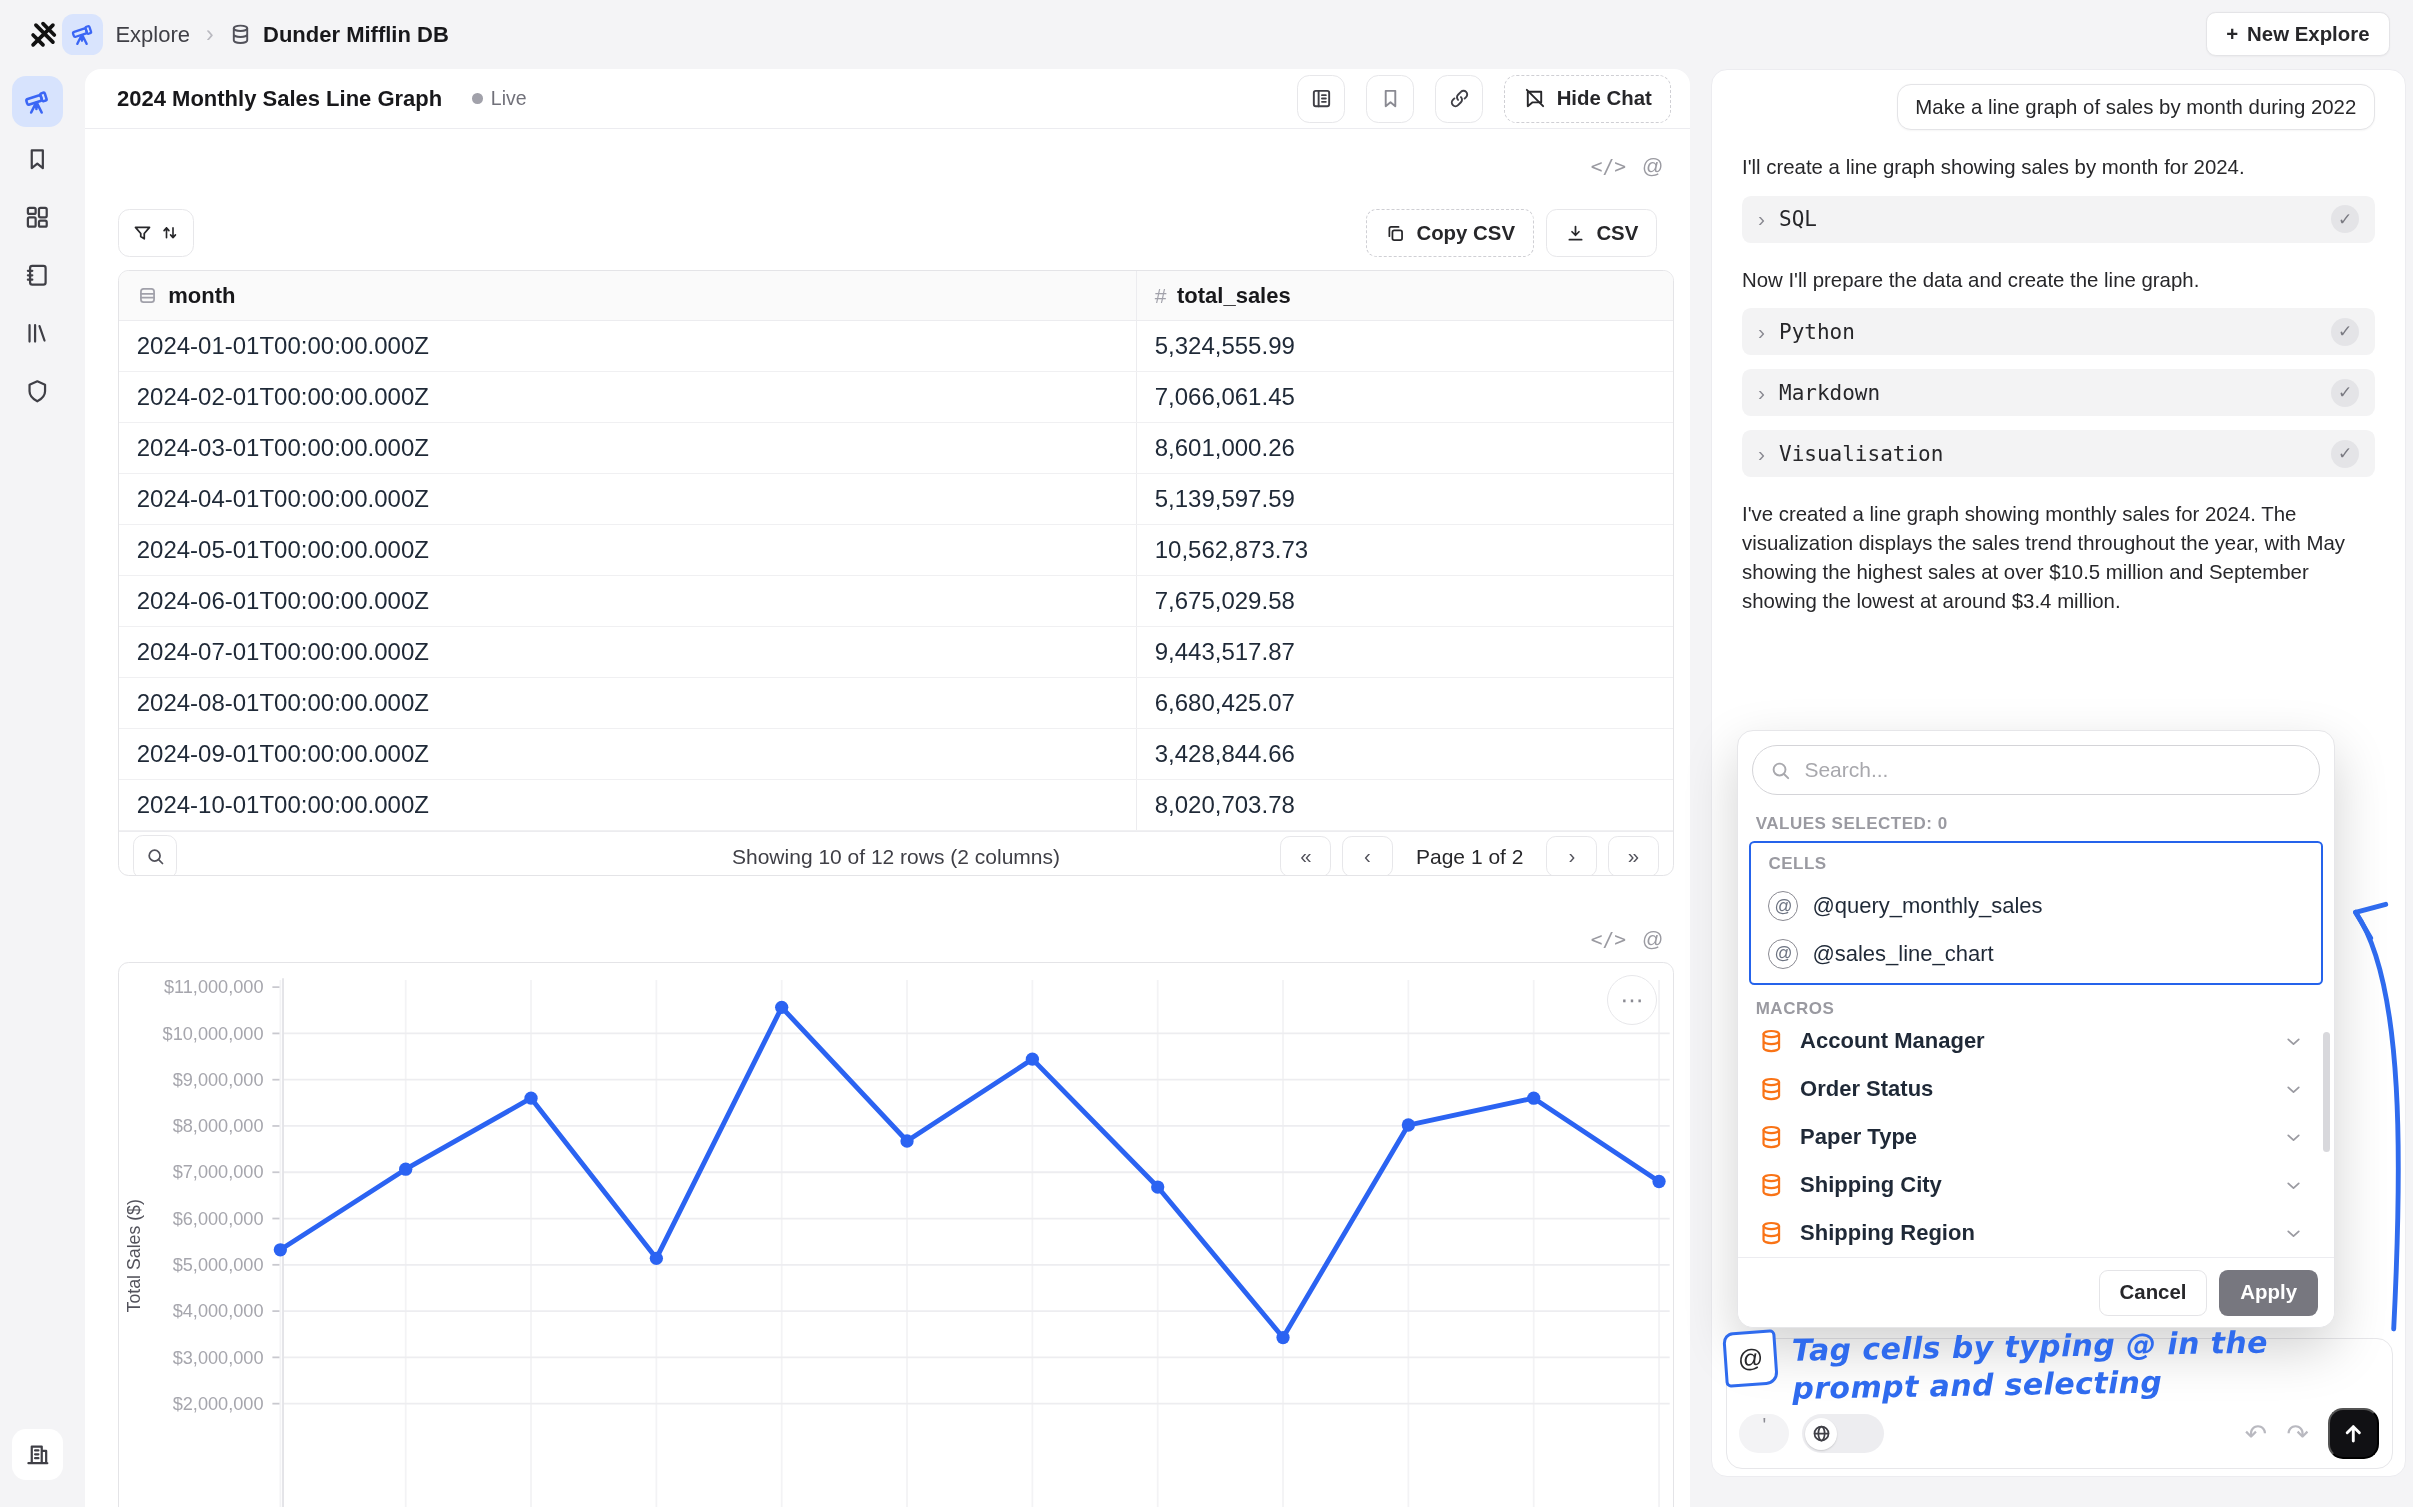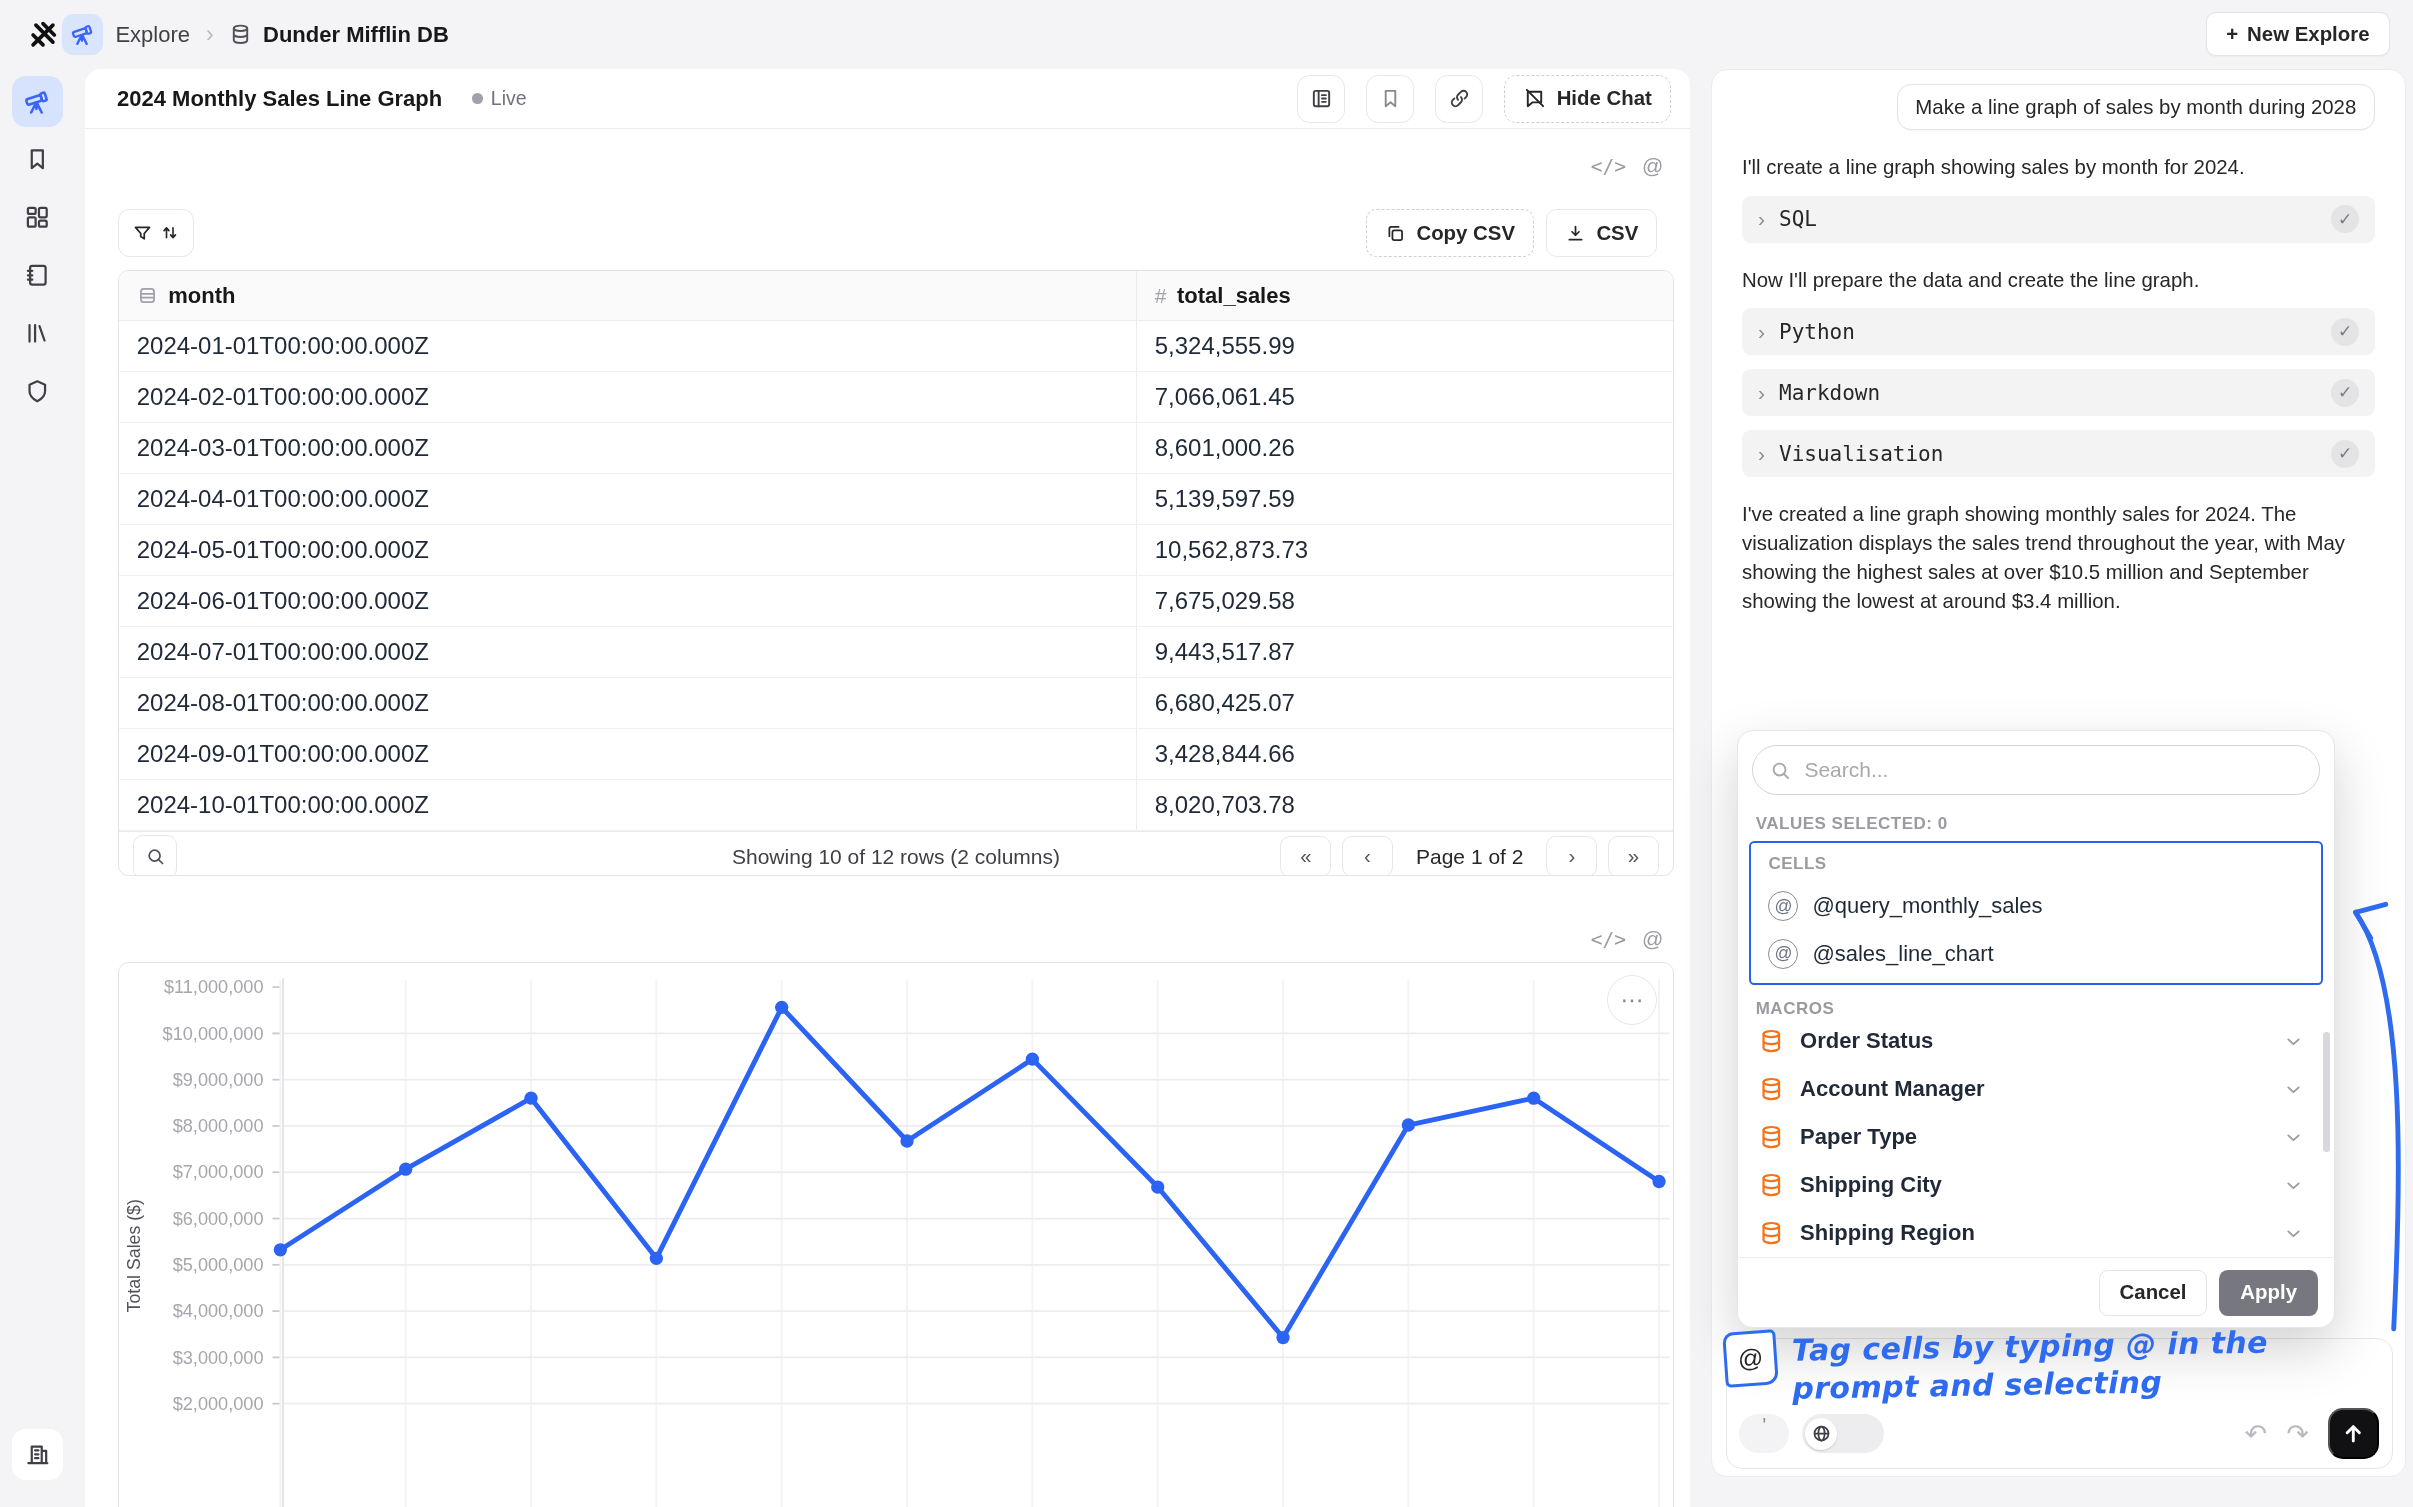--- a/index.html
+++ b/index.html
@@ -394,21 +394,21 @@
         <circle cx="1312.909090909091" cy="422.214308748" r="7.5" fill="#2b63f2"></circle>
         <circle cx="1454.2727272727273" cy="182.51926268399998" r="7.5" fill="#2b63f2"></circle>
         <circle cx="1595.6363636363637" cy="152.28" r="7.5" fill="#2b63f2"></circle>
         <circle cx="1737" cy="246.24" r="7.5" fill="#2b63f2"></circle>
       </svg>
   </section>
 </main>
 
 <section class="chat-card">
   <div class="chat-inner">
-    <div class="prompt-pill">Make a line graph of sales by month during 2028</div>
+    <div class="prompt-pill">Make a line graph of sales by month during 2022</div>
     <p class="chat-p">I'll create a line graph showing sales by month for 2024.</p>
 
     <div class="tool-bar">
       <span class="chev">›</span>
       <span class="tname">SQL</span>
       <span class="done">✓</span>
     </div>
 
     <p class="chat-p">Now I'll prepare the data and create the line graph.</p>
 
@@ -455,35 +455,35 @@
 
     <div class="pp-small macros-label">MACROS</div>
     <div class="macro-list">
       <div class="macro-row">
         <span class="mic">
             <svg class="ic" width="26.6" height="26.6" viewBox="0 0 24 24">
               <ellipse cx="12" cy="5.5" rx="7" ry="2.8"></ellipse>
               <path d="M5 5.5 V18 a7 2.8 0 0 0 14 0 V5.5 M5 11.8 a7 2.8 0 0 0 14 0"></path>
             </svg>
           </span>
-        <span class="mlabel">Order Status</span>
+        <span class="mlabel">Account Manager</span>
         <span class="mchev">
             <svg class="ic" width="21" height="21" viewBox="0 0 24 24">
               <path d="M6 9.5 L12 15 L18 9.5"></path>
             </svg>
           </span>
       </div>
       <div class="macro-row">
         <span class="mic">
             <svg class="ic" width="26.6" height="26.6" viewBox="0 0 24 24">
               <ellipse cx="12" cy="5.5" rx="7" ry="2.8"></ellipse>
               <path d="M5 5.5 V18 a7 2.8 0 0 0 14 0 V5.5 M5 11.8 a7 2.8 0 0 0 14 0"></path>
             </svg>
           </span>
-        <span class="mlabel">Account Manager</span>
+        <span class="mlabel">Order Status</span>
         <span class="mchev">
             <svg class="ic" width="21" height="21" viewBox="0 0 24 24">
               <path d="M6 9.5 L12 15 L18 9.5"></path>
             </svg>
           </span>
       </div>
       <div class="macro-row">
         <span class="mic">
             <svg class="ic" width="26.6" height="26.6" viewBox="0 0 24 24">
               <ellipse cx="12" cy="5.5" rx="7" ry="2.8"></ellipse>

